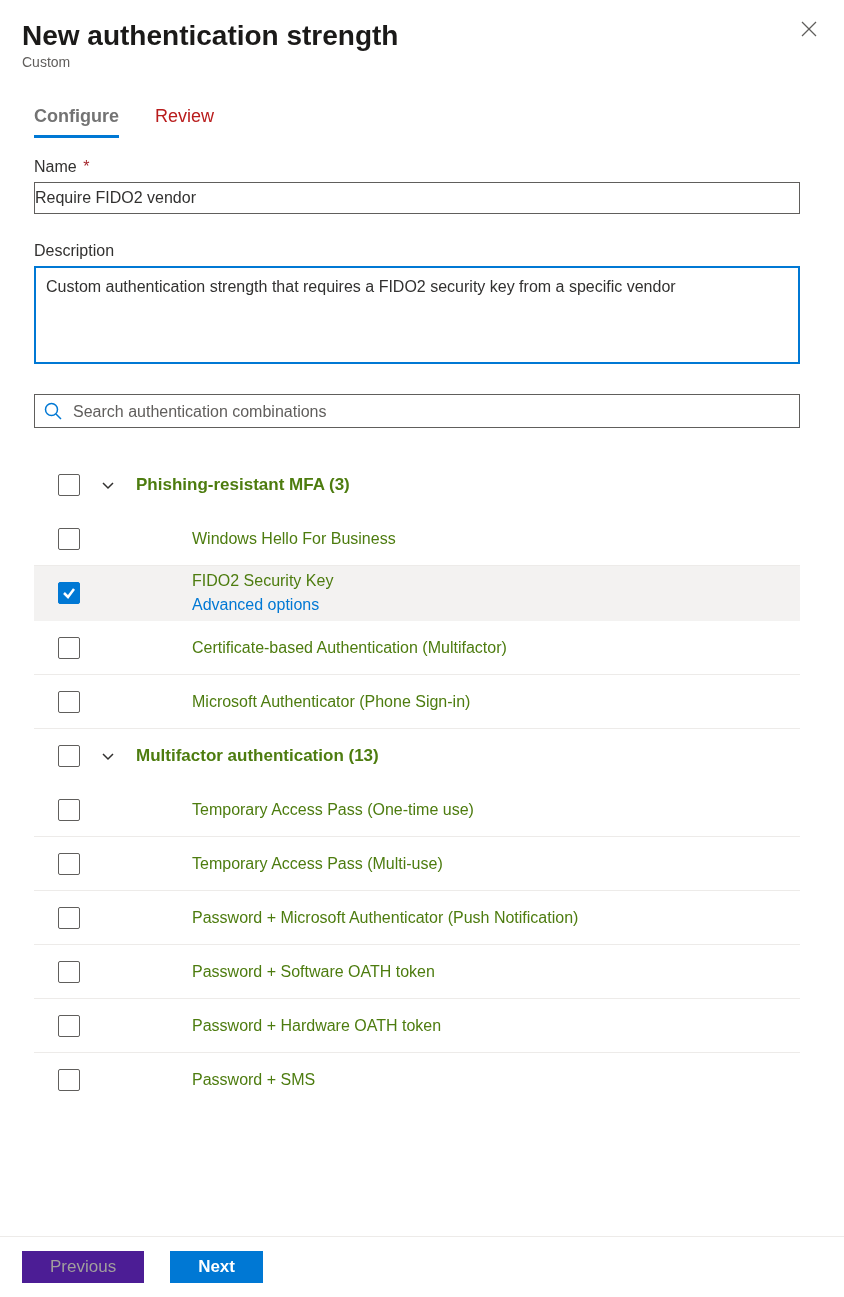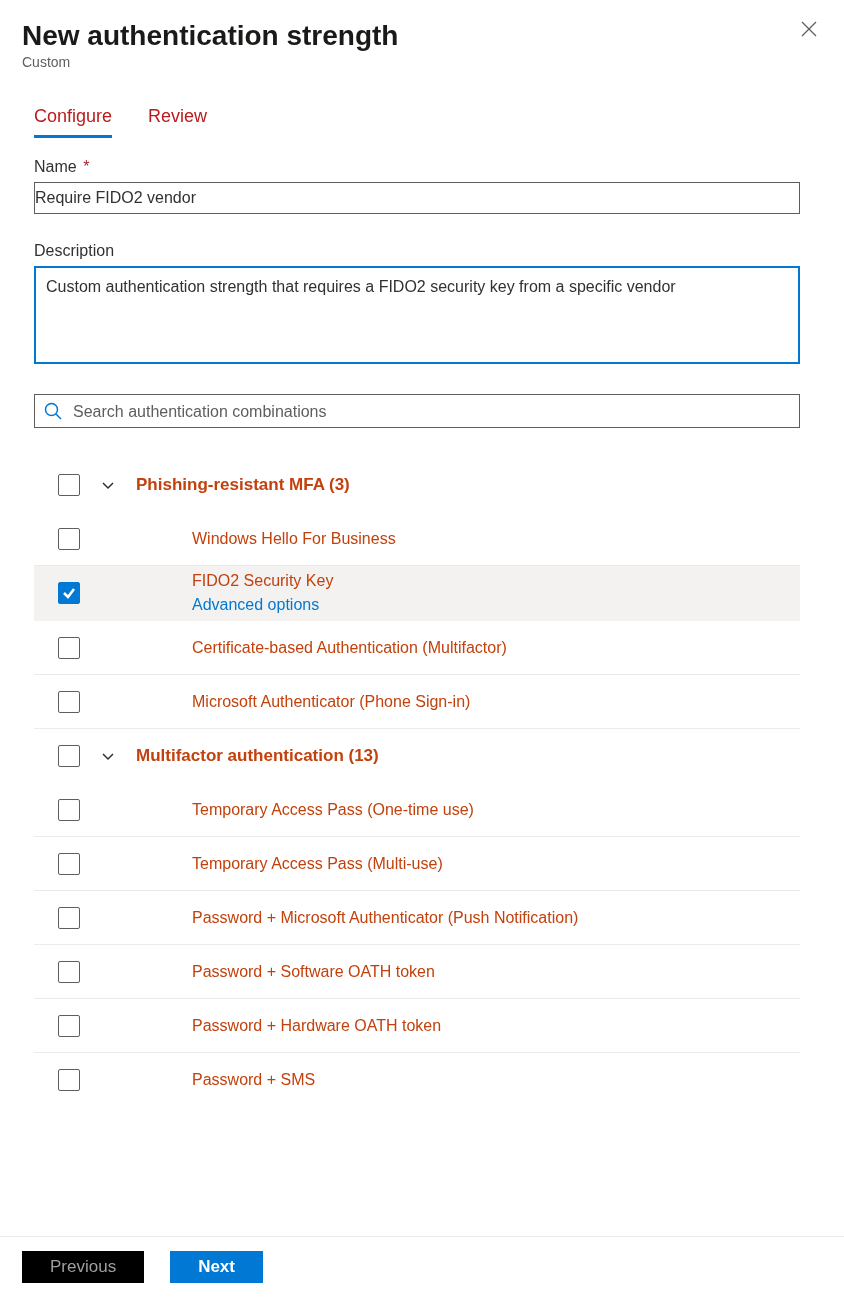--- a/index.html
+++ b/index.html
@@ -62,23 +62,23 @@
     border-bottom: none;
     margin-bottom: 20px;
   }
   .tab {
     font-size: 18px;
     padding-bottom: 8px;
     cursor: pointer;
     color: #b91c1c;
   }
   .tab.active {
-    font-weight: 400;
+    font-weight: 700;
     border-bottom: 3px solid #0078d4;
-    color: #b91c1c;
+    color: #737373;
   }
   .field-label {
     font-size: 16px;
     color: #323130;
     margin-bottom: 6px;
     display: block;
   }
   .req { color: #a4262c; margin-left: 2px; }
   .text-input {
     width: 766px;
@@ -163,21 +163,21 @@
     display: flex;
     flex-direction: column;
     justify-content: center;
   }
   .row.group-header .label {
     font-weight: 600;
     font-size: 17px;
   }
   .row .label {
     font-size: 16px;
-    color: #c2410c;
+    color: #4d7c0f;
   }
   .row .sublink {
     font-size: 16px;
     color: #0078d4;
     margin-top: 6px;
     cursor: pointer;
   }
   .row.selected { background: #f3f2f1; border-bottom-color: #f3f2f1; }
   .row.selected .label { }
   .footer {
@@ -187,21 +187,21 @@
     gap: 26px;
   }
   .btn {
     font-size: 17px;
     font-family: inherit;
     padding: 6px 28px;
     border: none;
     cursor: pointer;
   }
   .btn.secondary {
-    background: #000000;
+    background: #4c1d95;
     color: #a19f9d;
   }
   .btn.primary {
     background: #0078d4;
     color: #fff;
     font-weight: 600;
   }
 </style>
 </head>
 <body>

